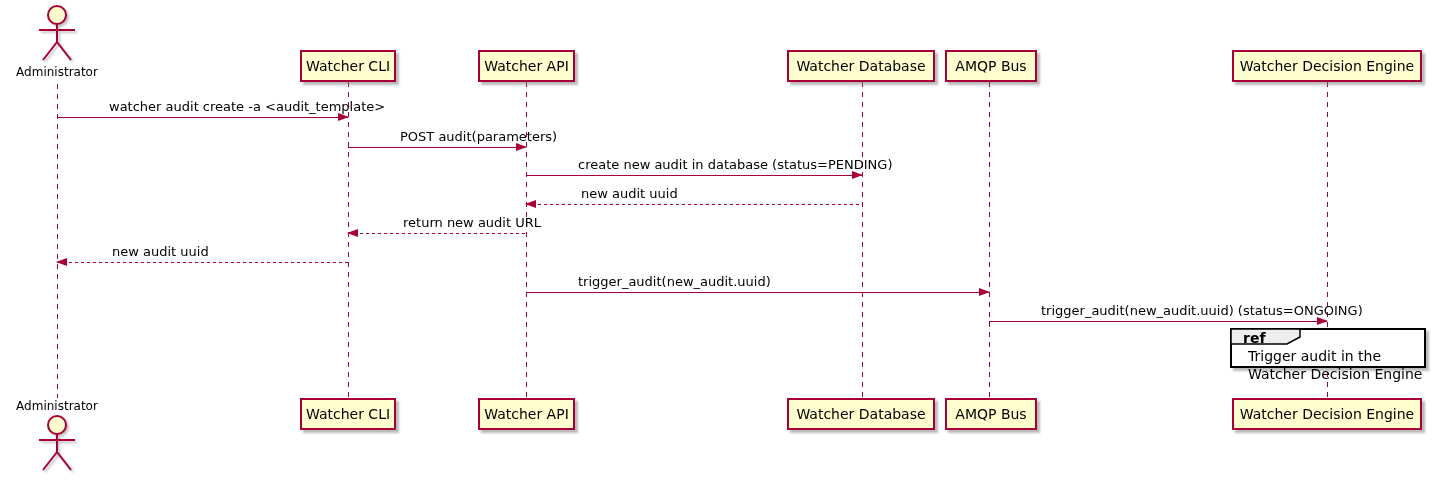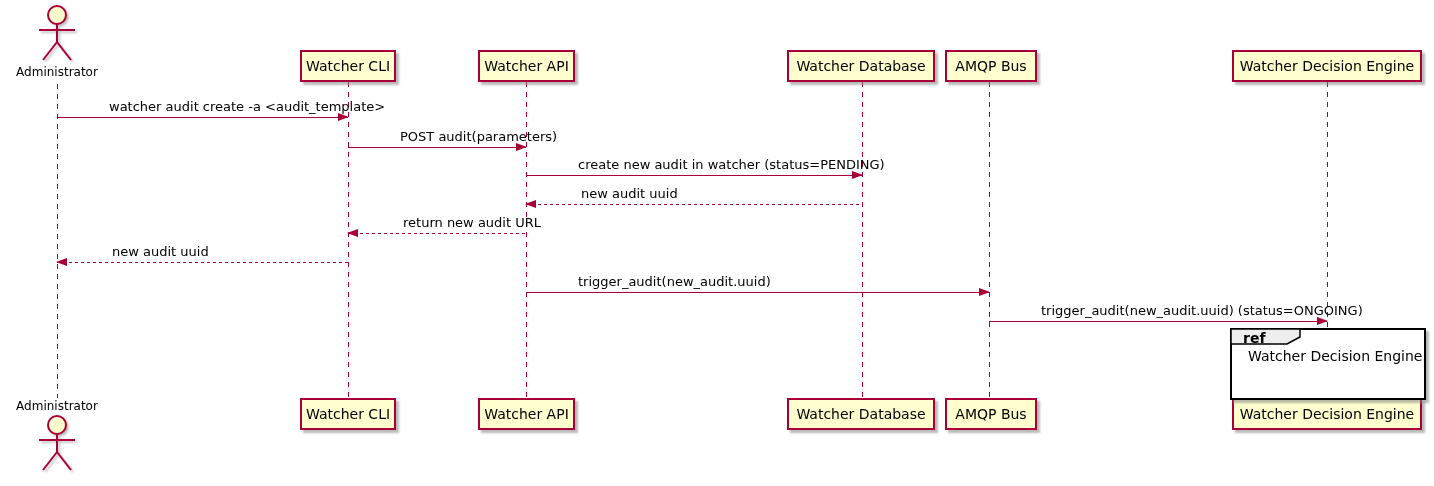--- a/index.html
+++ b/index.html
@@ -88,21 +88,21 @@
     <span class="mlabel">watcher audit create -a &lt;audit_template&gt;</span>
     <div class="mline solid"></div>
     <div class="ahead right"></div>
   </div>
   <div class="msg" style="left:348px;top:147px;width:178px;">
     <span class="mlabel">POST audit(parameters)</span>
     <div class="mline solid"></div>
     <div class="ahead right"></div>
   </div>
   <div class="msg" style="left:526px;top:175px;width:336px;">
-    <span class="mlabel">create new audit in watcher (status=PENDING)</span>
+    <span class="mlabel">create new audit in database (status=PENDING)</span>
     <div class="mline solid"></div>
     <div class="ahead right"></div>
   </div>
   <div class="msg dirleft" style="left:526px;top:204px;width:336px;">
     <span class="mlabel">new audit uuid</span>
     <div class="mline dotted"></div>
     <div class="ahead left"></div>
   </div>
   <div class="msg dirleft" style="left:348px;top:233px;width:178px;">
     <span class="mlabel">return new audit URL</span>
@@ -152,23 +152,24 @@
   <div class="actor" style="left:26px;top:414px;width:62px;height:60px;">
     <svg width="62" height="60" viewBox="0 0 62 60">
       <circle cx="31" cy="11" r="9" fill="#FEFECE" stroke="#A80036" stroke-width="2"></circle>
       <line x1="31" y1="20" x2="31" y2="38" stroke="#A80036" stroke-width="2"></line>
       <line x1="13" y1="26" x2="49" y2="26" stroke="#A80036" stroke-width="2"></line>
       <line x1="31" y1="38" x2="17" y2="56" stroke="#A80036" stroke-width="2"></line>
       <line x1="31" y1="38" x2="45" y2="56" stroke="#A80036" stroke-width="2"></line>
     </svg>
   </div>
 
-  <div class="refbox" style="left:1230px;top:328px;width:196px;height:72px;text-decoration:underline;">
+  <div class="refbox" style="left:1230px;top:328px;width:196px;height:40px;text-decoration:underline;">
     <svg class="ref-tab" width="72" height="18" viewBox="0 0 72 18">
       <path d="M1,1 H70 V9 L57,16 H1 Z" fill="#EEEEEE" stroke="#000000" stroke-width="1.5"></path>
     </svg>
     <span class="ref-kw">ref</span>
     <div class="ref-lines">
+      <div>Trigger audit in the</div>
       <div>Watcher Decision Engine</div>
     </div>
   </div>
 
 </div>
 
 </body></html>

